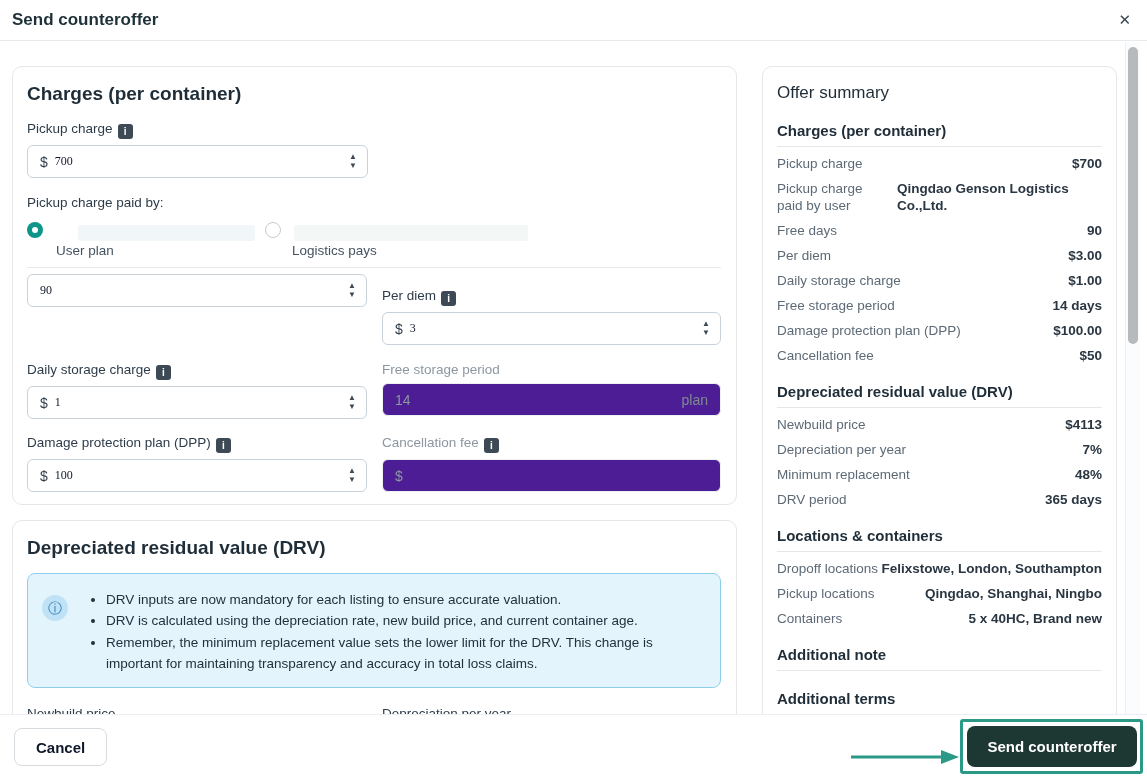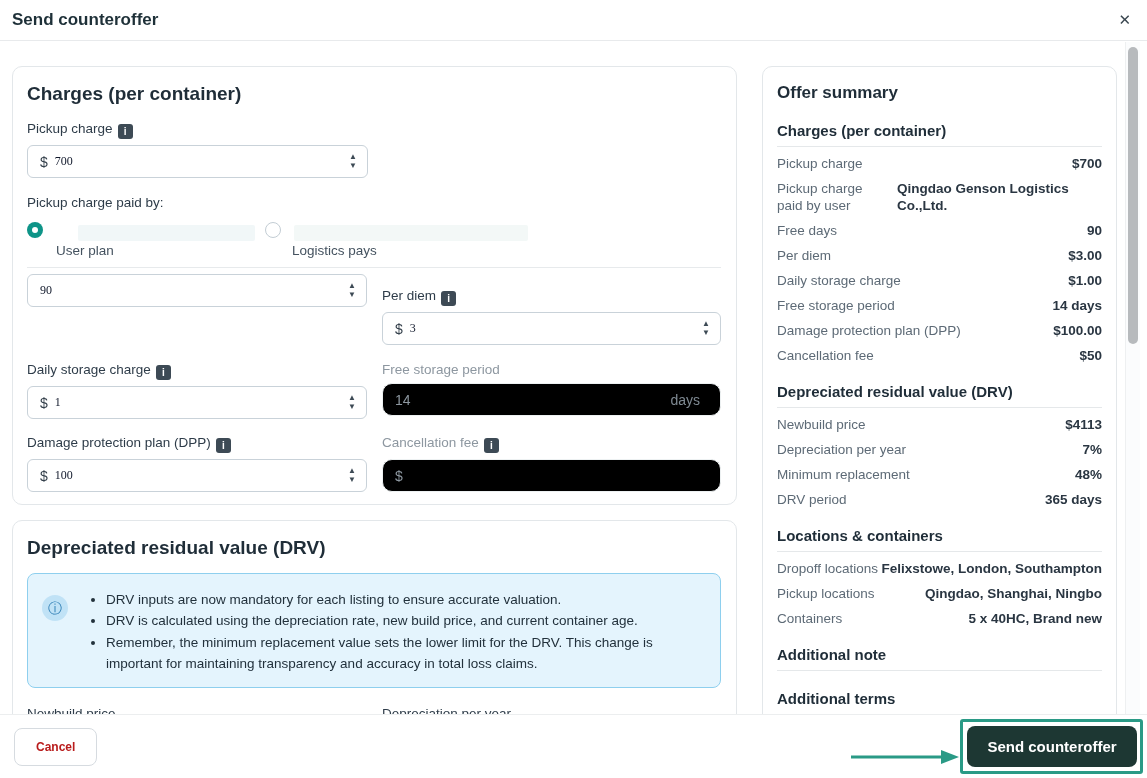--- a/index.html
+++ b/index.html
@@ -27,21 +27,21 @@
   .row2 { display:flex; gap:15px; }
   .col { width:341px; }
   .col:last-child { width:340px; }
 
   .inp { margin-top:6px; height:33px; border:1px solid #c9d2d9; border-radius:6px; background:#fff;
          display:flex; align-items:center; padding:0 2px 0 12px; font-size:14px; color:#333f4a; position:relative; }
   .inp .pfx { color:#333f4a; margin-right:7px; }
   .inp input { border:none; outline:none; flex:1; font-size:12px; color:#0f172a; font-family:Liberation Serif, serif; background:transparent; min-width:0; }
   .spin { position:absolute; right:6px; top:0; height:100%; display:flex; flex-direction:column; justify-content:center; gap:1px; }
   .spin span { font-size:8px; line-height:8px; color:#3d4a55; cursor:pointer; text-align:center; width:16px; }
-  .inp.dis { background:#000000; border-color:#edf1f2; color:#8d97a0; padding-right:20px;border-radius:10px; }
+  .inp.dis { background:#4c1d95; border-color:#edf1f2; color:#8d97a0; padding-right:12px; }
   .inp.dis .pfx { color:#8d97a0; }
   .inp.dis .val { flex:1; }
   .inp.dis .sfx { color:#7f8a93; }
 
   
   .radio-row { position:relative; height:40px; margin-top:12px; }
   .stripe { position:absolute; top:3px; height:16px; background:#f1f7f8; border-radius:2px; }
   .stripe.s1 { left:51px; width:177px; }
   .stripe.s2 { left:267px; width:234px; background:#f3f8f7; }
   .radio { position:absolute; top:0; width:16px; height:16px; border-radius:50%; cursor:pointer; }
@@ -56,37 +56,37 @@
 
   
   .banner { margin-top:14px; background:#e4f4fd; border:1px solid #8ecfee; border-radius:8px; padding:13px 14px 13px 14px; display:flex; gap:12px; }
   .banner-ic { flex:0 0 26px; width:26px; height:26px; border-radius:50%; background:#c0e2f6; color:#2b7cb3;
                font-size:14px; text-align:center; line-height:26px; margin-top:8px; }
   .banner ul { list-style:disc; padding-left:26px; margin-top:2px; }
   .banner li { font-size:13.5px; color:#22313c; line-height:1.58; }
 
   
   .card3 { left:762px; top:66px; width:355px; height:660px; padding:16px 14px 0 14px; overflow:hidden; }
-  .s-head { font-size:17px; font-weight:700; color:#1f2d38; }
+  .s-head { font-size:17px; font-weight:400; color:#1f2d38; }
   .s-title { font-size:15px; font-weight:700; color:#1f2d38; margin-top:19px; }
   .s-div { border:none; border-top:1px solid #e5e8ea; margin-top:7px; }
   .s-row { display:flex; align-items:flex-start; margin-top:8px; }
   .s-label { font-size:13.5px; color:#5d6a76; line-height:17px; }
   .s-value { font-size:13.5px; font-weight:700; color:#2a3642; margin-left:auto; line-height:17px; }
   .s-row.twoline .s-label { flex:0 0 112px; }
   .s-row.twoline .s-value { padding-left:8px; }
 
   
   .sb-track { position:absolute; left:1125px; top:42px; width:15px; height:673px; background:#fbfcfd; border-left:1px solid #eef0f1; z-index:4; }
   .sb-thumb { position:absolute; left:2px; top:5px; width:10px; height:297px; background:#b7babd; border-radius:5px; cursor:pointer; }
 
   
   .ftr { position:absolute; left:0; top:715px; width:1147px; height:63px; background:#fff; z-index:20; box-shadow:0 -1px 0 #eceeef; }
   .btn-cancel { position:absolute; left:14px; top:13px; height:38px; padding:0 21px; background:#fff; border:1px solid #d6dbe0;
-                border-radius:8px; font-size:12px; font-weight:700; color:#b91c1c; font-family:"Liberation Sans",sans-serif; cursor:pointer; }
+                border-radius:8px; font-size:15px; font-weight:700; color:#0f172a; font-family:"Liberation Sans",sans-serif; cursor:pointer; }
   .anno-box { position:absolute; left:960px; top:4px; width:183px; height:55px; border:3px solid #2a9a86; border-radius:3px; }
   .btn-send { position:absolute; left:967px; top:11px; width:170px; height:41px; background:#1d3733; border:none; border-radius:8px;
               color:#fff; font-size:15px; font-weight:700; font-family:"Liberation Sans",sans-serif; cursor:pointer; }
   .anno-arrow { position:absolute; left:849px; top:34px; width:110px; height:16px; }
 </style>
 </head>
 <body>
 
 <div class="hdr">
   <div class="hdr-title">Send counteroffer</div>
@@ -150,21 +150,21 @@
         <div class="spin">
           <span>▲</span>
           <span>▼</span>
         </div>
       </div>
     </div>
     <div class="col">
       <div class="f-label mt17 muted">Free storage period</div>
       <div class="inp dis">
         <span class="val">14</span>
-        <span class="sfx">days</span>
+        <span class="sfx">plan</span>
       </div>
     </div>
   </div>
 
   <div class="row2">
     <div class="col">
       <div class="f-label"><span>Damage protection plan (DPP)</span><span class="info-ic">i</span></div>
       <div class="inp">
         <span class="pfx">$</span>
         <input value="100" style="">

